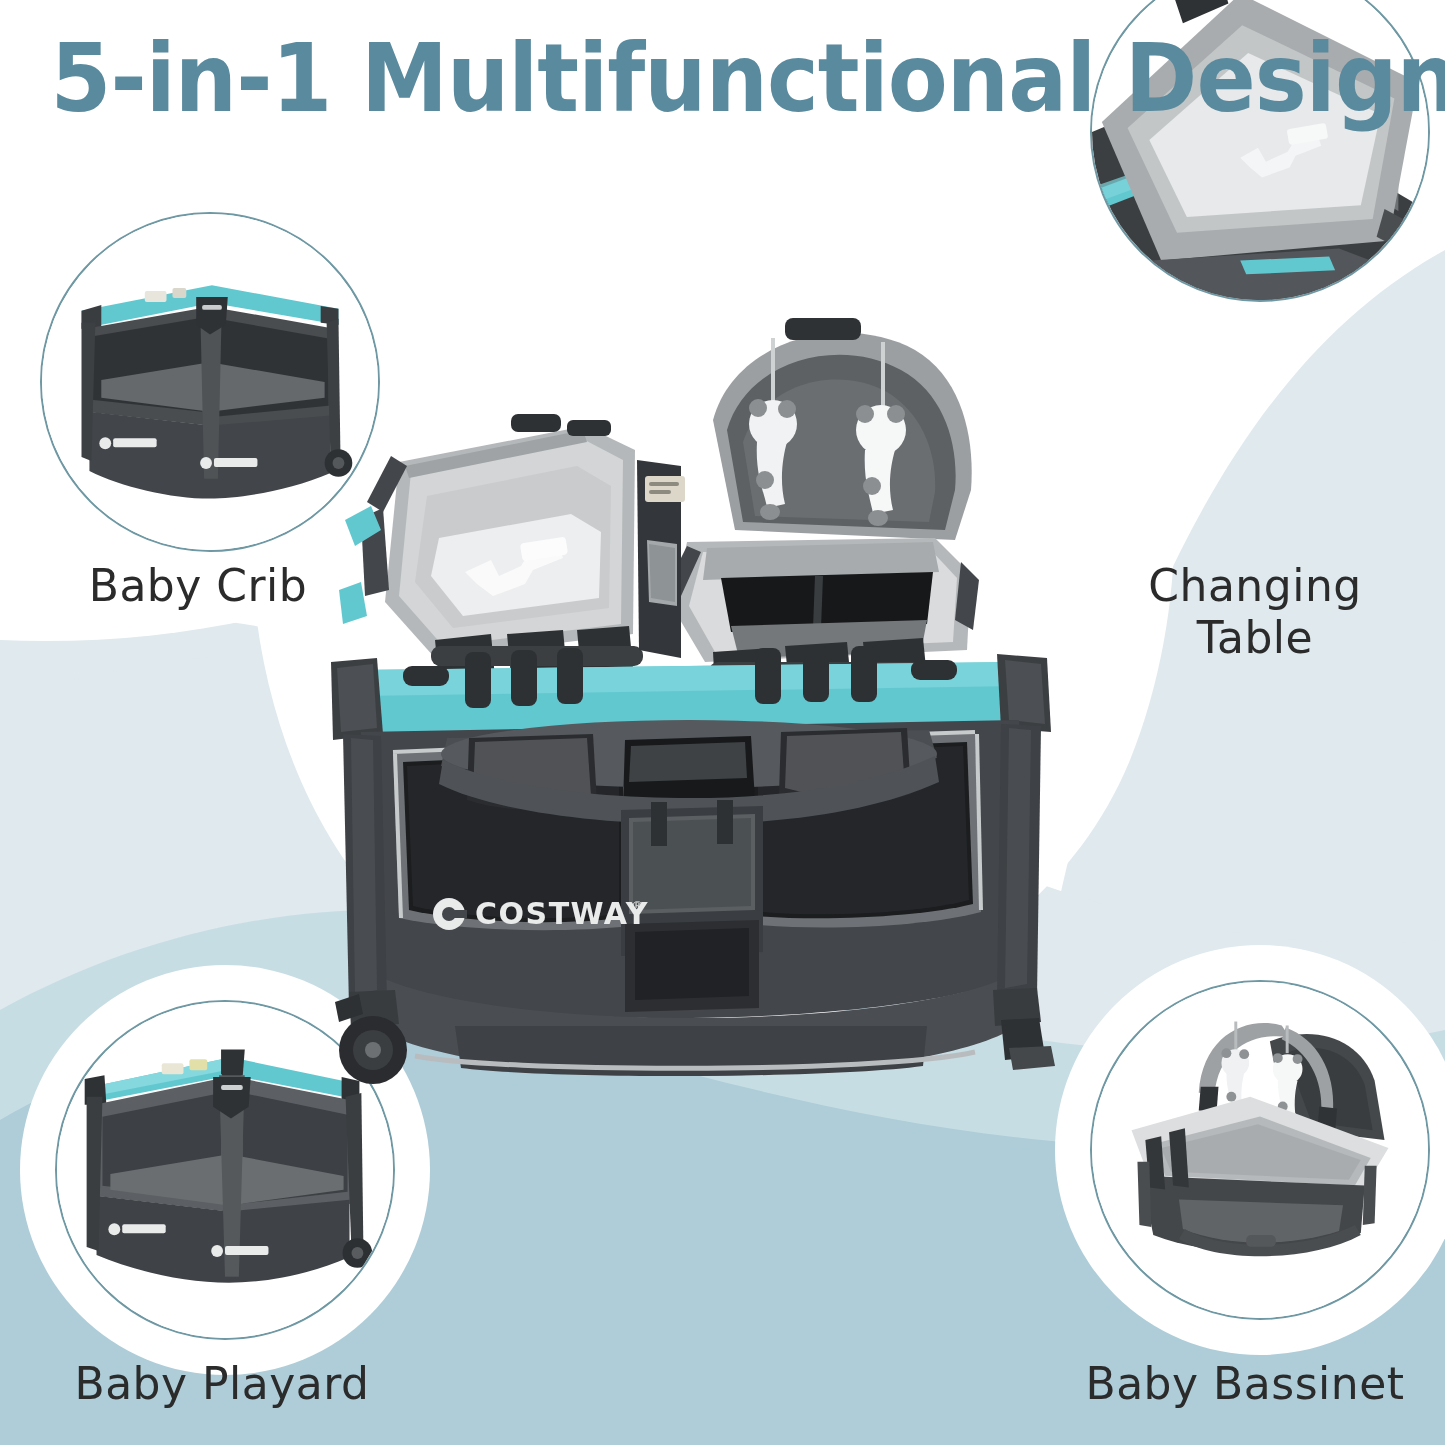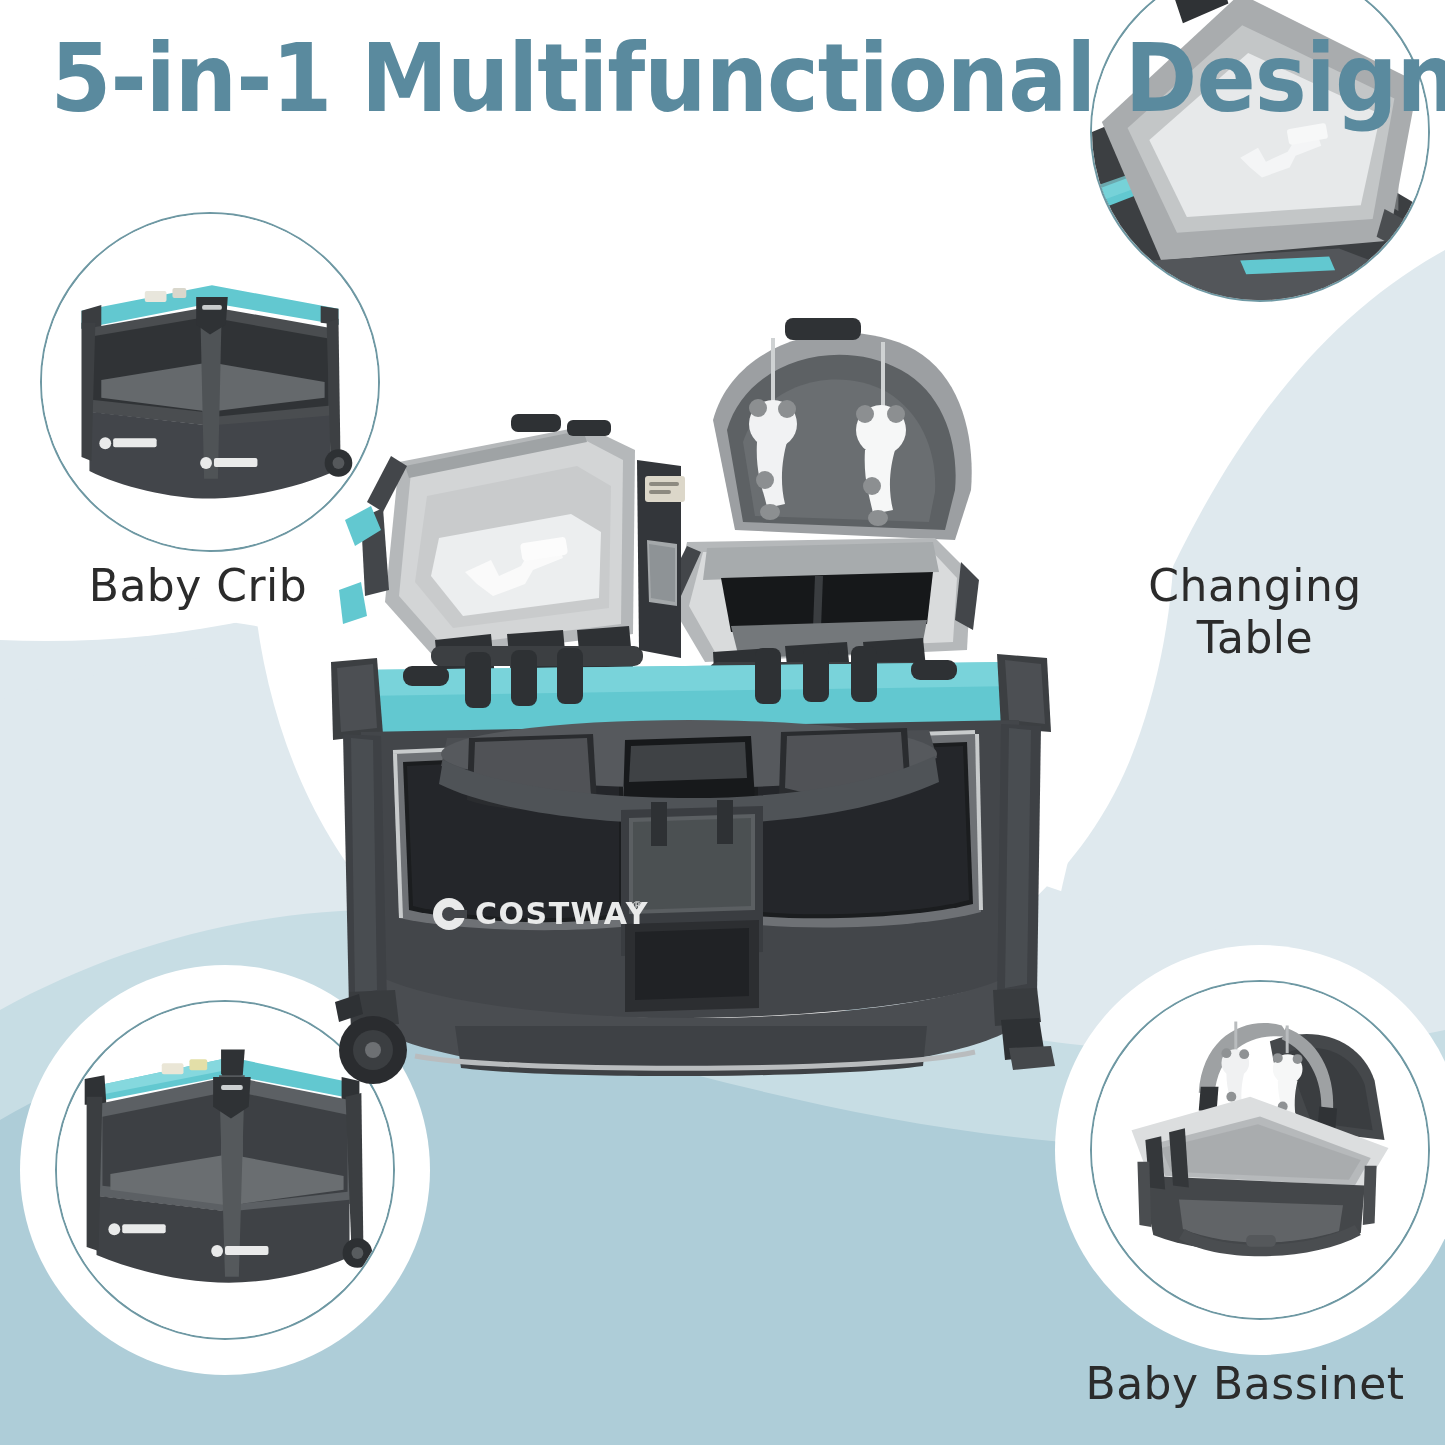--- a/index.html
+++ b/index.html
@@ -244,20 +244,21 @@
             <circle cx="162" cy="252" r="6" fill="#e9eaea"></circle>
             <rect x="170" y="247" width="44" height="9" rx="2" fill="#e9eaea"></rect>
           </g>
 
           <rect x="106" y="62" width="22" height="11" rx="2" fill="#eae6d6"></rect>
           <rect x="134" y="58" width="18" height="11" rx="2" fill="#e3dfa8"></rect>
         </svg>
       </div>
     </div>
   </div>
+  <div class="caption" id="cap-playard">Baby Playard</div>
 
   <div class="inset" id="inset-bassinet">
     <div class="disc">
       <div class="art">
         <svg viewBox="0 0 340 340" xmlns="http://www.w3.org/2000/svg">
           <rect width="340" height="340" fill="#ffffff"></rect>
 
           <path d="M180,60 C226,42 272,58 286,100 L296,160 L214,150 L186,92 Z" fill="#45484b"></path>
           <path d="M196,72 C230,58 264,72 276,104 L284,150 L222,142 Z" fill="#3a3d40"></path>
 

